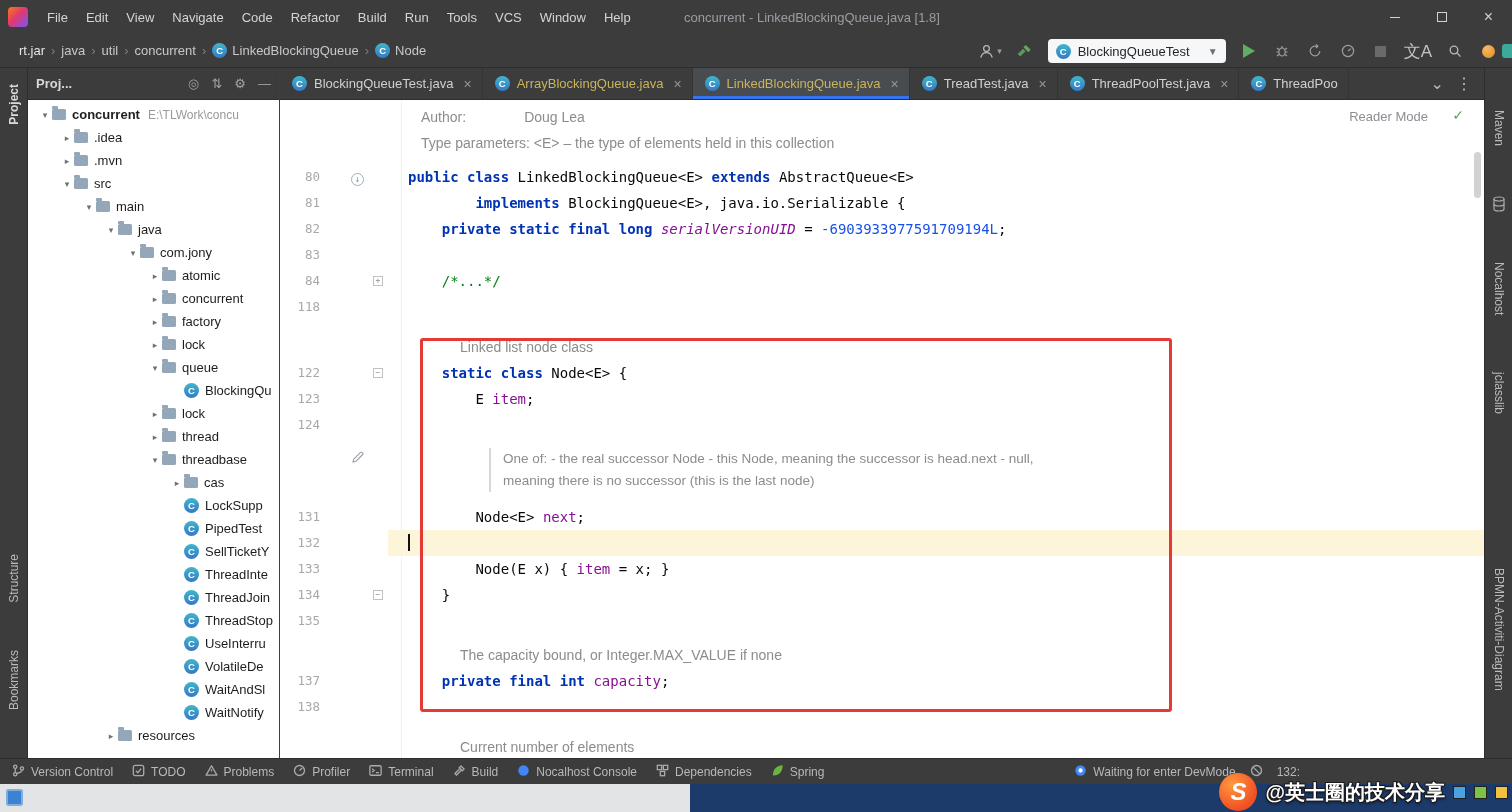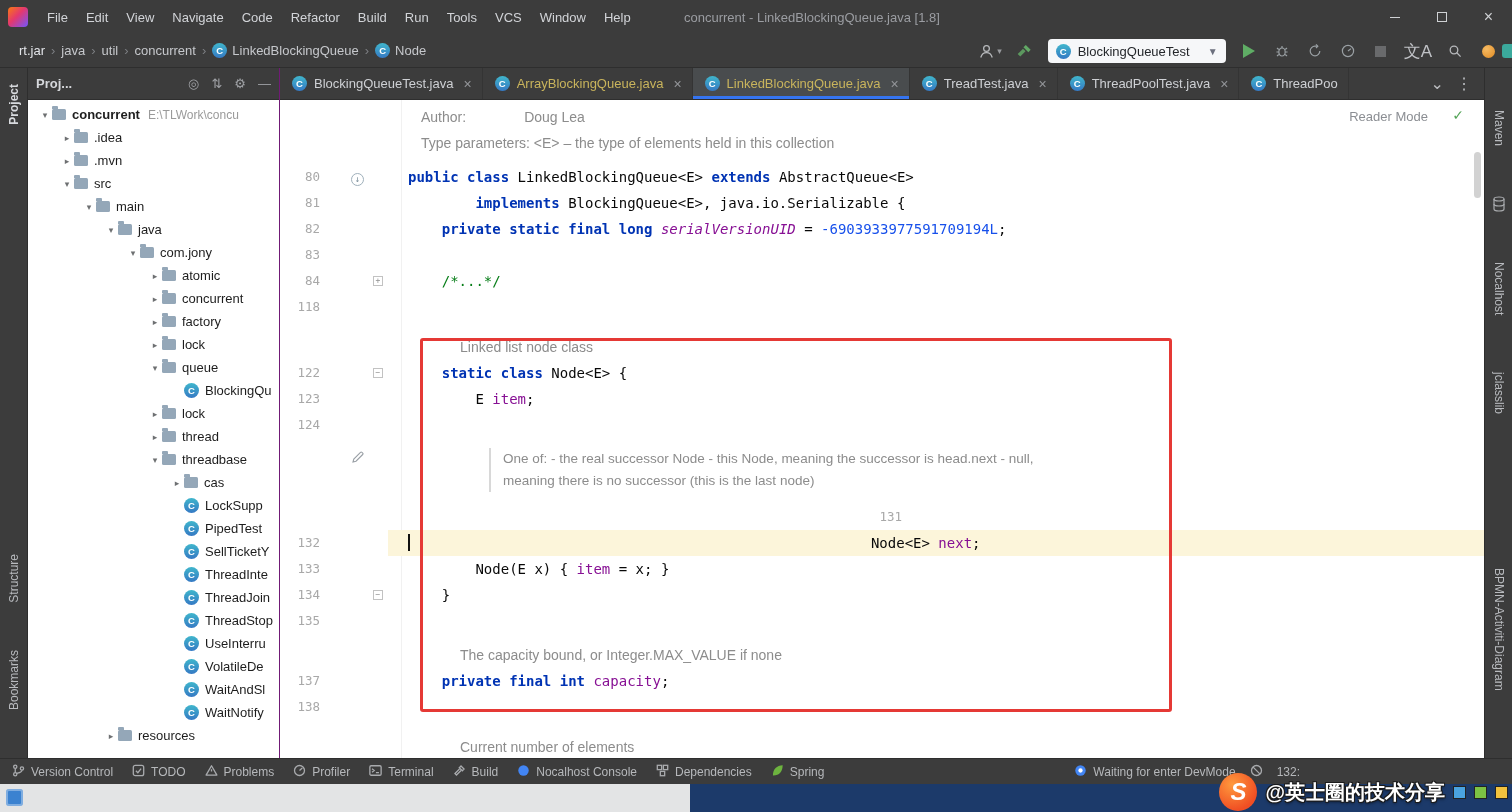--- a/index.html
+++ b/index.html
@@ -92,21 +92,21 @@
   .tab.active::after { content:""; position:absolute; left:0; right:0; bottom:0; height:3px; background:#3574f0; }
   .tab .tlbl.lib { color:#c9b45c; }
   .tab .x { color:#94969a; font-size:14px; margin-left:3px; }
   .tabs-end { margin-left:auto; display:flex; align-items:center; gap:12px; padding:0 12px;
               color:#b9bbbe; flex:none; background:#3c3c3c; }
 
   .editor { flex:1; position:relative; background:#fff; overflow:hidden;
             font-family:"DejaVu Sans Mono", monospace; font-size:14px; color:#080808; }
   .gutterline { position:absolute; left:121px; top:0; bottom:0; width:1px; background:#f1f1f1; }
   #rows { position:relative; padding-top:4px; }
-  .erow { display:flex; align-items:center; height:26px; line-height:26px; }
+  .erow { display:flex; height:26px; line-height:26px; }
   .erow.quote { height:22px; line-height:22px; }
   .lnum { width:40px; flex:none; text-align:right; color:#a8a8a8; font-size:12.5px; }
   .gict { width:48px; flex:none; text-align:right; padding-right:4px; color:#8fa0ab; }
   .foldc { width:20px; flex:none; display:flex; align-items:center; justify-content:center; }
   .fbox { width:10px; height:10px; border:1px solid #c2c2c2; color:#8f8f8f; font-size:8px;
           line-height:8px; text-align:center; background:#fff; }
   .codeline { white-space:pre; flex:1; min-width:0; padding-left:20px; }
   .erow.current { background:linear-gradient(to right, transparent 108px, #fcf5da 108px); }
   .caret { display:inline-block; width:2px; height:17px; background:#111; vertical-align:-3px; }
   .circ { display:inline-flex; width:13px; height:13px; border:1px solid #9fb0bb; border-radius:50%;
@@ -568,21 +568,21 @@
                 </svg></span>
               <span class="foldc" data-name="fold-spacer"></span>
               <span class="codeline" data-name="code-text"><span class="s-doc" data-name="code-segment">One of: - the real successor Node - this Node, meaning the successor is head.next - null,</span></span>
             </div>
             <div class="erow doc-row quote" data-name="doc-line">
               <span class="lnum" data-name="line-number"></span>
               <span class="gict" data-name="gutter-spacer"></span>
               <span class="foldc" data-name="fold-spacer"></span>
               <span class="codeline" data-name="code-text"><span class="s-doc" data-name="code-segment">meaning there is no successor (this is the last node)</span></span>
             </div>
-            <div class="erow" data-name="code-line" style="margin-top: 12px; flex-direction: column;">
+            <div class="erow" data-name="code-line" style="margin-top: 12px;">
               <span class="lnum" data-name="line-number">131</span>
               <span class="gict" data-name="gutter-spacer"></span>
               <span class="foldc" data-name="fold-spacer"></span>
               <span class="codeline" data-name="code-text"><span class="s-pl" data-name="code-segment">        </span><span class="s-pl" data-name="code-segment">Node&lt;E&gt; </span><span class="s-fld" data-name="code-segment">next</span><span class="s-pl" data-name="code-segment">;</span></span>
             </div>
             <div class="erow current" data-name="code-line">
               <span class="lnum" data-name="line-number">132</span>
               <span class="gict" data-name="gutter-spacer"></span>
               <span class="foldc" data-name="fold-spacer"></span>
               <span class="codeline" data-name="code-text"><span class="caret" data-name="text-caret"></span></span>

